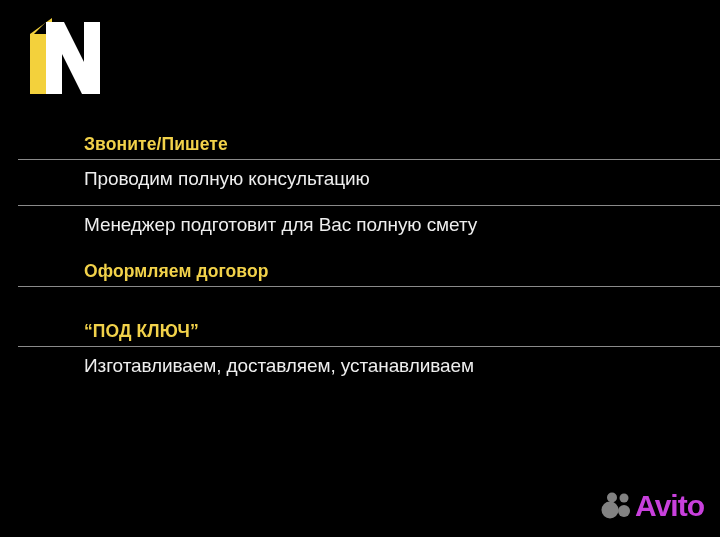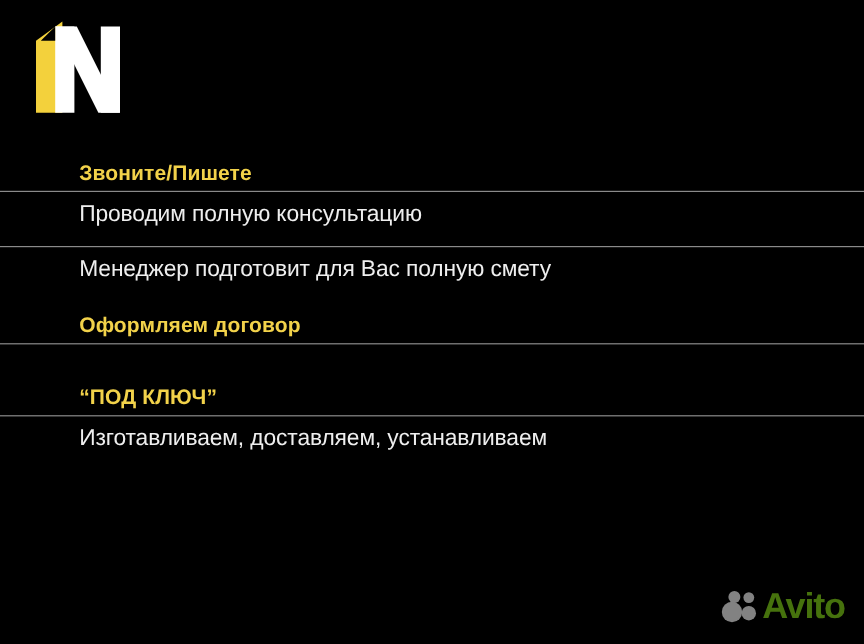--- a/index.html
+++ b/index.html
@@ -68,21 +68,21 @@
 
   
   .steps {
     position: absolute;
     left: 0;
     top: 133px;
     width: 720px;
   }
   .step {
     position: relative;
-    padding-left: 66px;
+    padding-left: 84px;
     margin-bottom: 11px;
   }
   .step-heading {
     color: #F2D24A;
     font-size: 17.5px;
     font-weight: 700;
     line-height: 23px;
     letter-spacing: 0.1px;
     margin: 0;
     padding: 0;
@@ -115,21 +115,21 @@
     position: absolute;
     right: 16px;
     bottom: 16px;
     display: flex;
     align-items: center;
     gap: 4px;
     opacity: 0.92;
   }
   .wm-dots { display: block; }
   .wm-text {
-    color: #4d7c0f;
+    color: #d946ef;
     font-size: 30px;
     font-weight: 700;
     line-height: 30px;
     letter-spacing: -1px;
   }
 </style>
 </head>
 <body>
 
 <div class="header">

